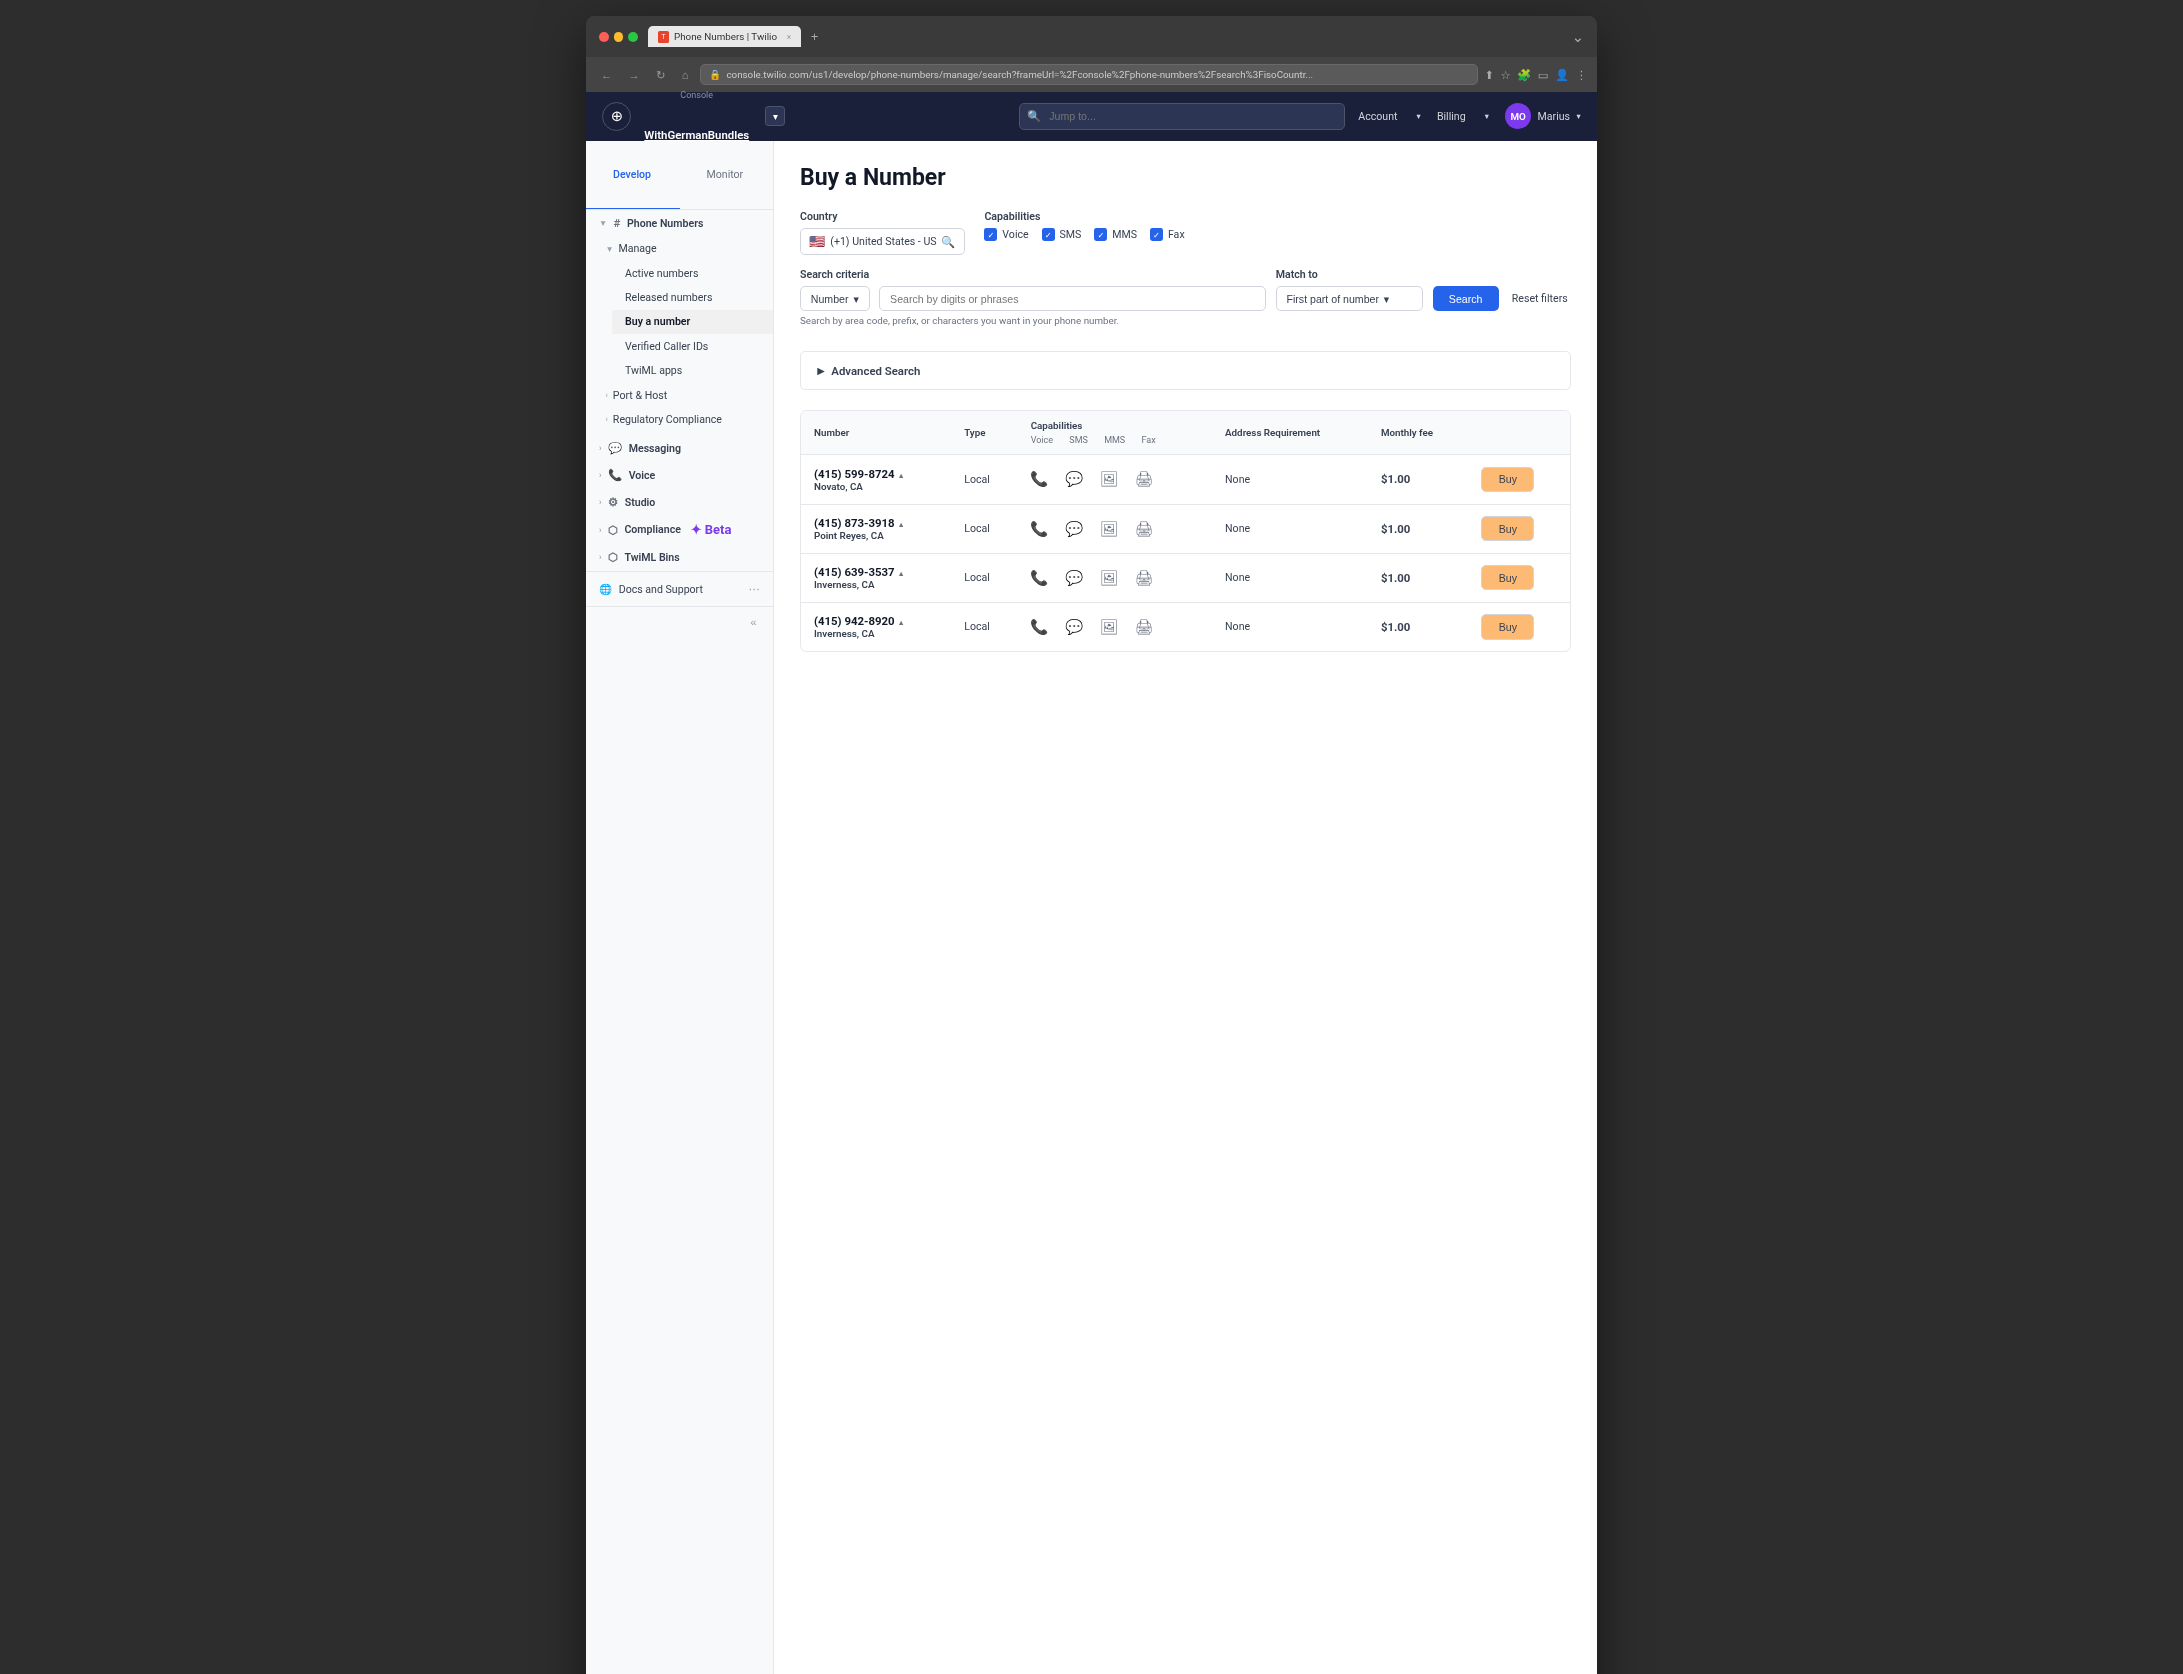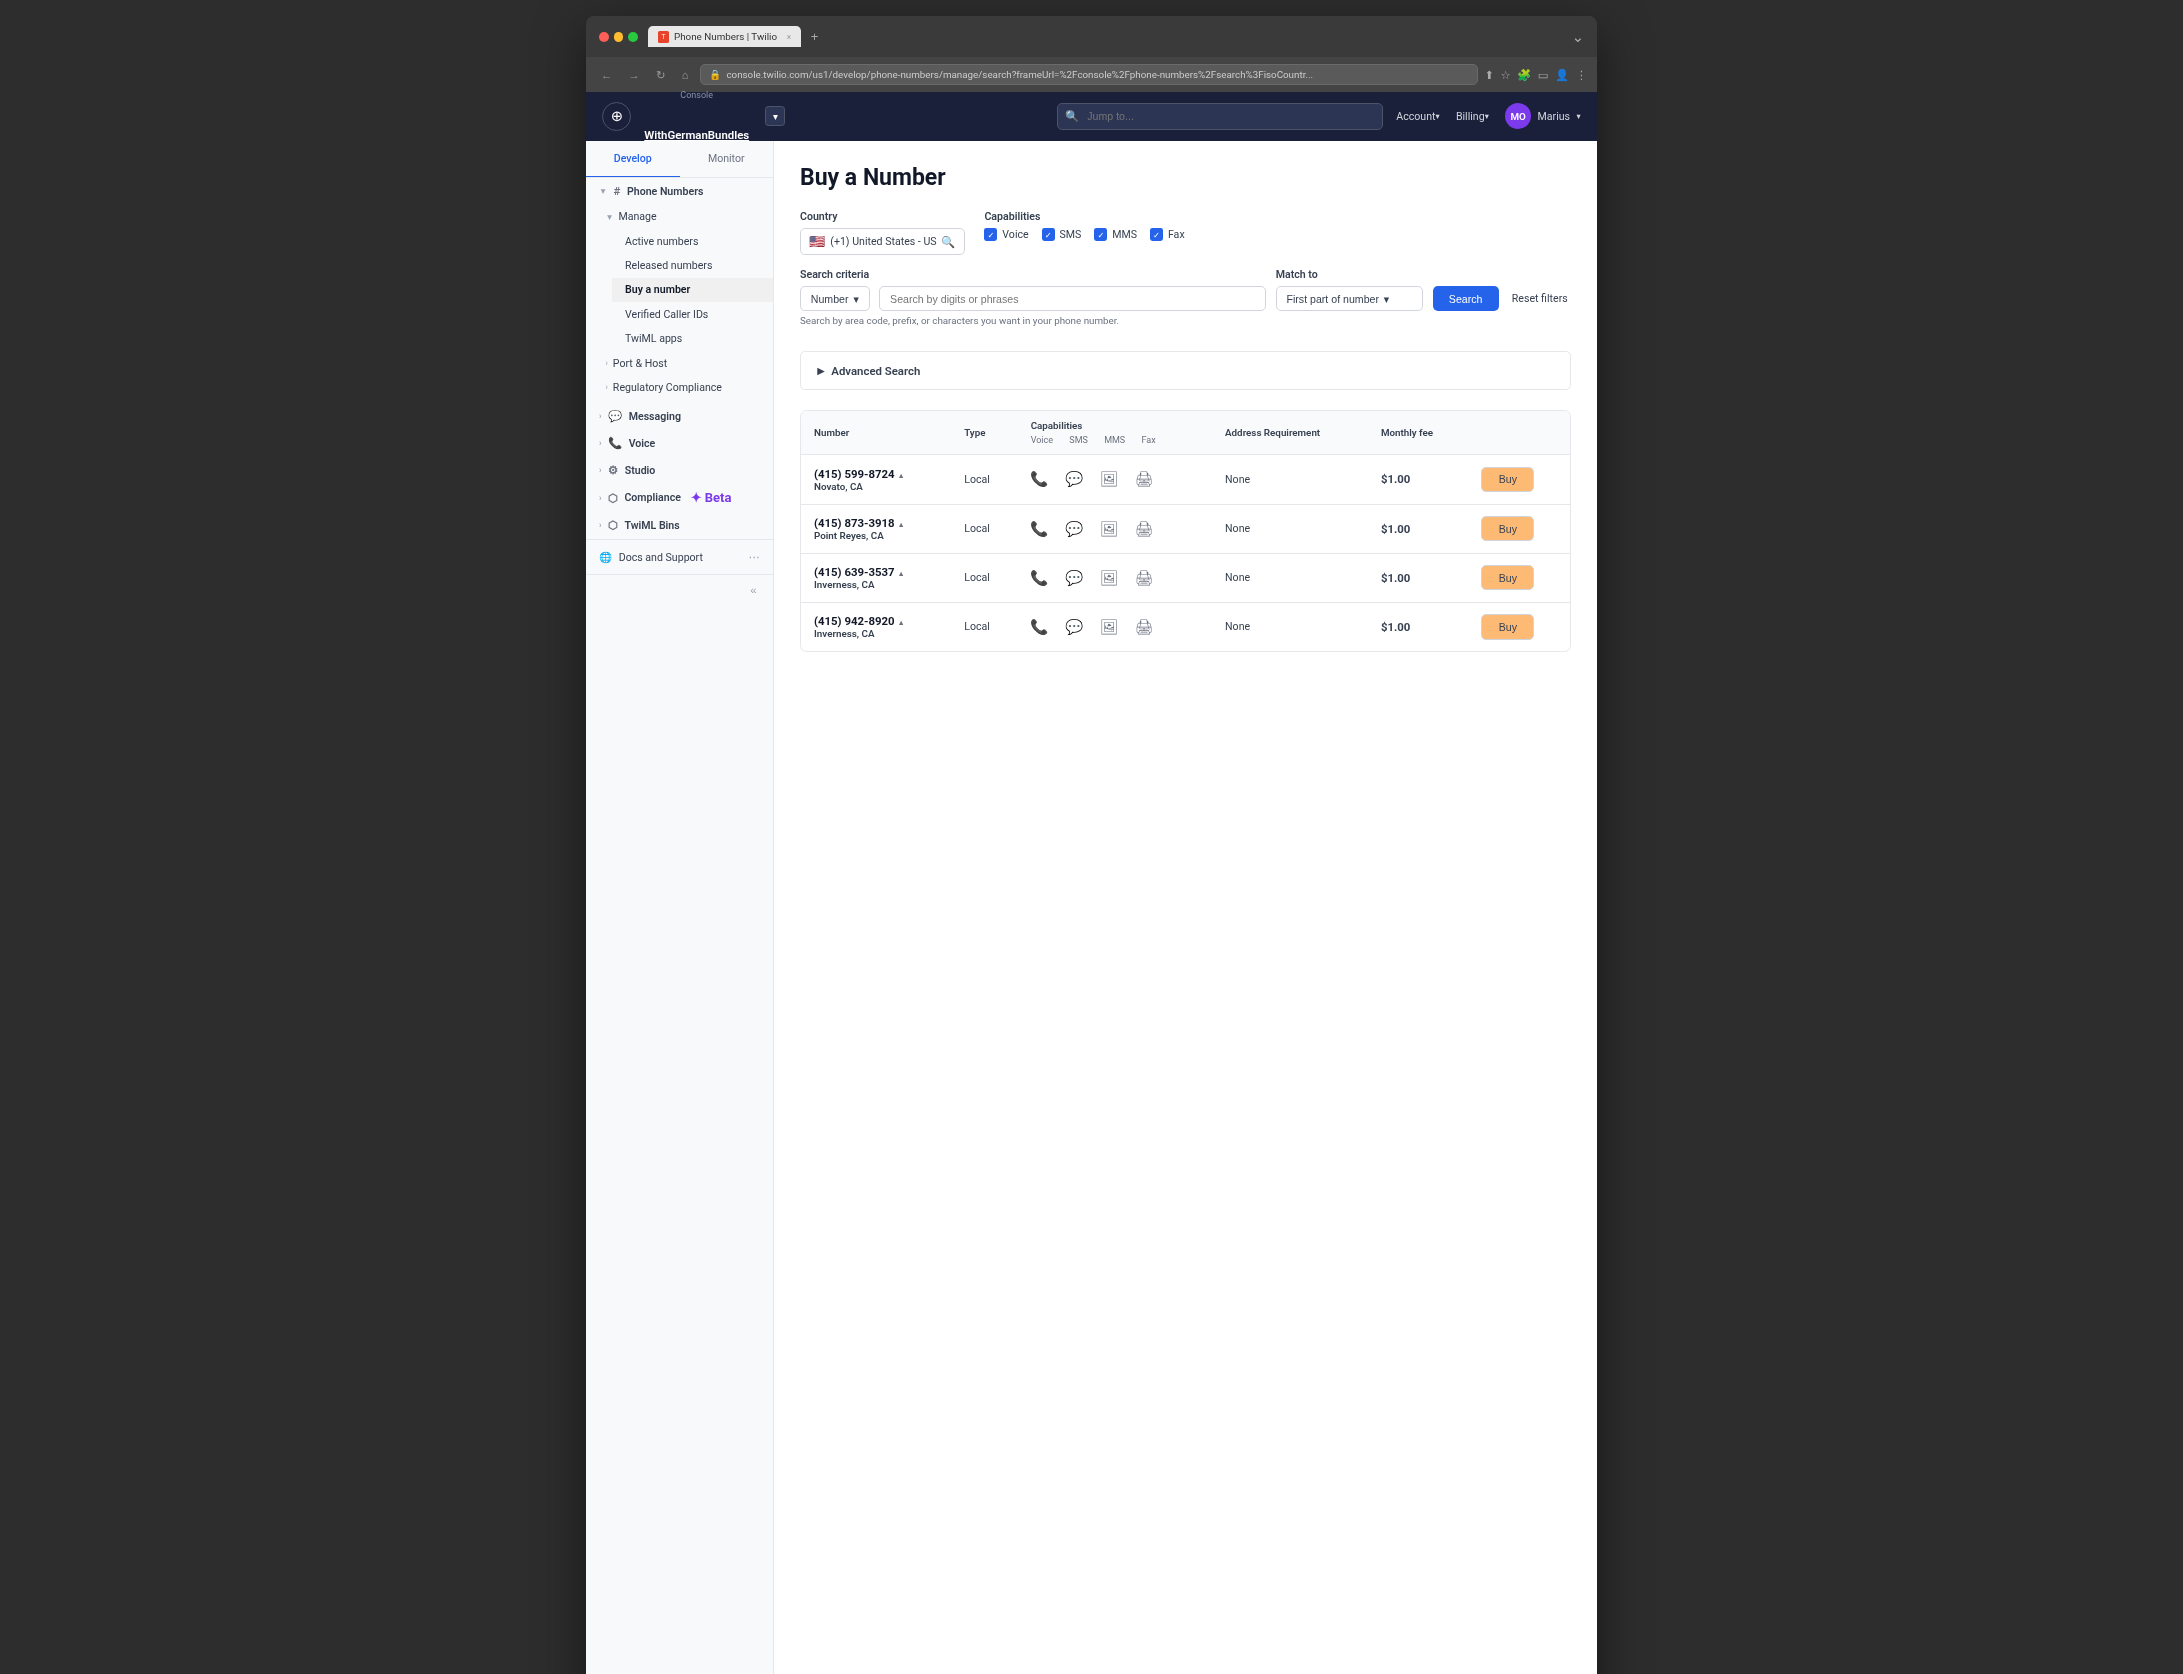--- a/index.html
+++ b/index.html
@@ -32,31 +32,31 @@
     .top-nav { background: #1a1f3a; display: flex; align-items: center; padding: 0 16.3px; height: 49px; gap: 13px; }
     .nav-logo { width: 29px; height: 29px; border-radius: 50%; border: 1.6px solid #4a5568; display: flex; align-items: center; justify-content: center; color: white; font-size: 14.7px; flex-shrink: 0; cursor: pointer; }
     .nav-brand { display: flex; flex-direction: column; align-items: center; }
     .nav-console-label { color: #8892a4; font-size: 9px; }
     .nav-account-name { color: white; font-size: 11.4px; font-weight: 600; text-decoration: underline; margin-top: 28px; }
     .nav-dropdown-btn { background: #2d3555; border: 0.8px solid #4a5568; border-radius: 3.3px; color: white; padding: 3.3px 6.5px; cursor: pointer; font-size: 9.8px; margin-left: 3.3px; }
     .nav-search { flex: 1; max-width: 326px; margin-left: auto; position: relative; }
     .nav-search input { width: 100%; background: #2d3555; border: 0.8px solid #4a5568; border-radius: 4.9px; padding: 6.5px 9.8px 6.5px 29px; color: #8892a4; font-size: 10.6px; outline: none; }
     .nav-search-icon { position: absolute; left: 8.2px; top: 50%; transform: translateY(-50%); color: #6b7280; font-size: 11.4px; }
     .nav-actions { display: flex; align-items: center; gap: 16.3px; color: white; font-size: 10.6px; }
-    .nav-action-item { display: flex; align-items: center; gap: 0; cursor: pointer; color: #d1d5db; }
+    .nav-action-item { display: flex; align-items: center; gap: 19px; cursor: pointer; color: #d1d5db; }
     .nav-chevron { font-size: 8.2px; }
     .nav-avatar { width: 26px; height: 26px; border-radius: 50%; background: #7c3aed; display: flex; align-items: center; justify-content: center; color: white; font-size: 9.8px; font-weight: 600; }
 
     
     .main-layout { display: flex; min-height: calc(100vh - 49px); }
 
     
     .sidebar { width: 188px; background: #f8f9fa; border-right: 0.8px solid #e5e7eb; flex-shrink: 0; }
     .sidebar-tabs { display: flex; border-bottom: 0.8px solid #e5e7eb; }
-    .sidebar-tab { flex: 1; padding: 11px; text-align: center; font-size: 10.6px; cursor: pointer; color: #6b7280; border-bottom: 1.6px solid transparent; }
+    .sidebar-tab { flex: 1; padding: 27px; font-size: 10.6px; cursor: pointer; color: #6b7280; border-bottom: 1.6px solid transparent; }
     .sidebar-tab.active { color: #2563eb; border-bottom-color: #2563eb; font-weight: 500; }
     .sidebar-section { margin-bottom: 3.3px; }
     .sidebar-group-header { display: flex; align-items: center; gap: 6.5px; padding: 6.5px 13px; font-size: 10.6px; color: #374151; cursor: pointer; font-weight: 600; }
     .sidebar-children { padding-left: 13px; }
     .sidebar-child-item { display: flex; align-items: center; padding: 5.7px 13px; font-size: 10.6px; color: #374151; cursor: pointer; }
     .sidebar-child-item.active { font-weight: 600; color: #111827; background: #f0f0f0; }
     .expand-icon { font-size: 8.2px; color: #9ca3af; }
     .sidebar-bottom { padding: 9.8px 13px; display: flex; align-items: center; gap: 6.5px; font-size: 10.6px; color: #374151; cursor: pointer; border-top: 0.8px solid #e5e7eb; margin-top: auto; }
     .sidebar-footer { display: flex; align-items: center; justify-content: space-between; padding: 9.8px 13px; border-top: 0.8px solid #e5e7eb; }
     .collapse-btn { background: none; border: none; cursor: pointer; color: #9ca3af; font-size: 11.4px; padding: 3.3px; }

